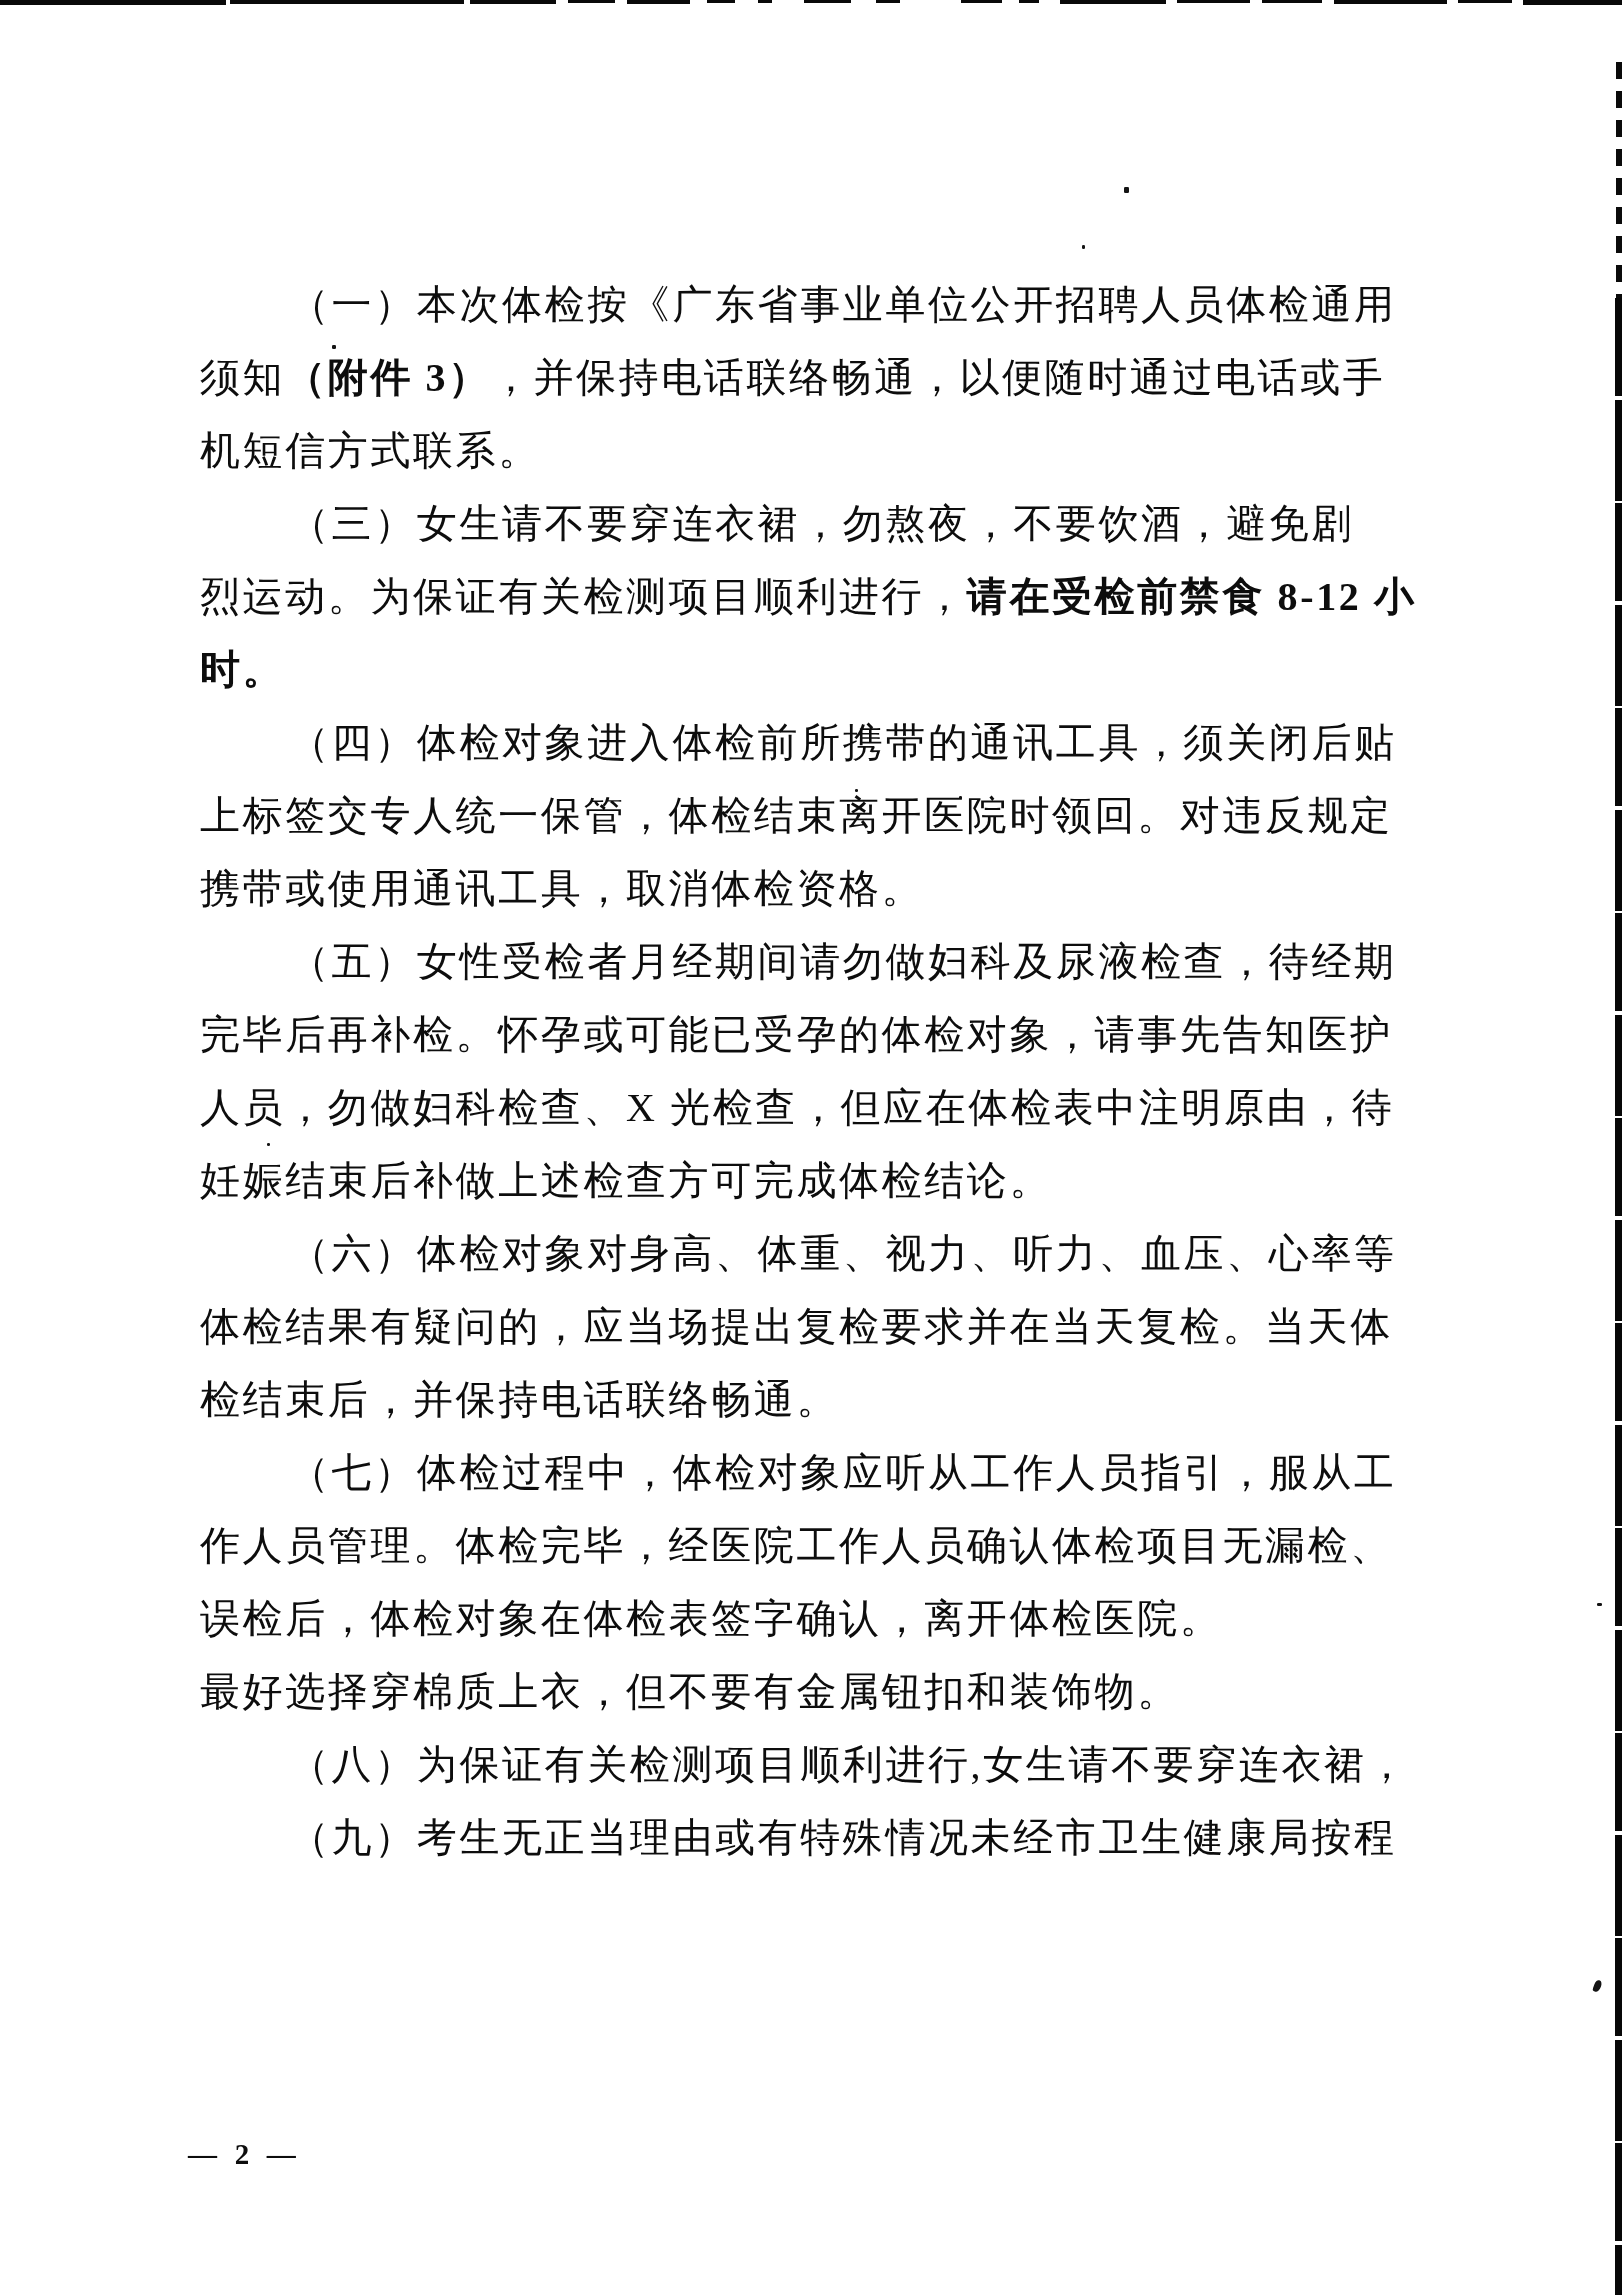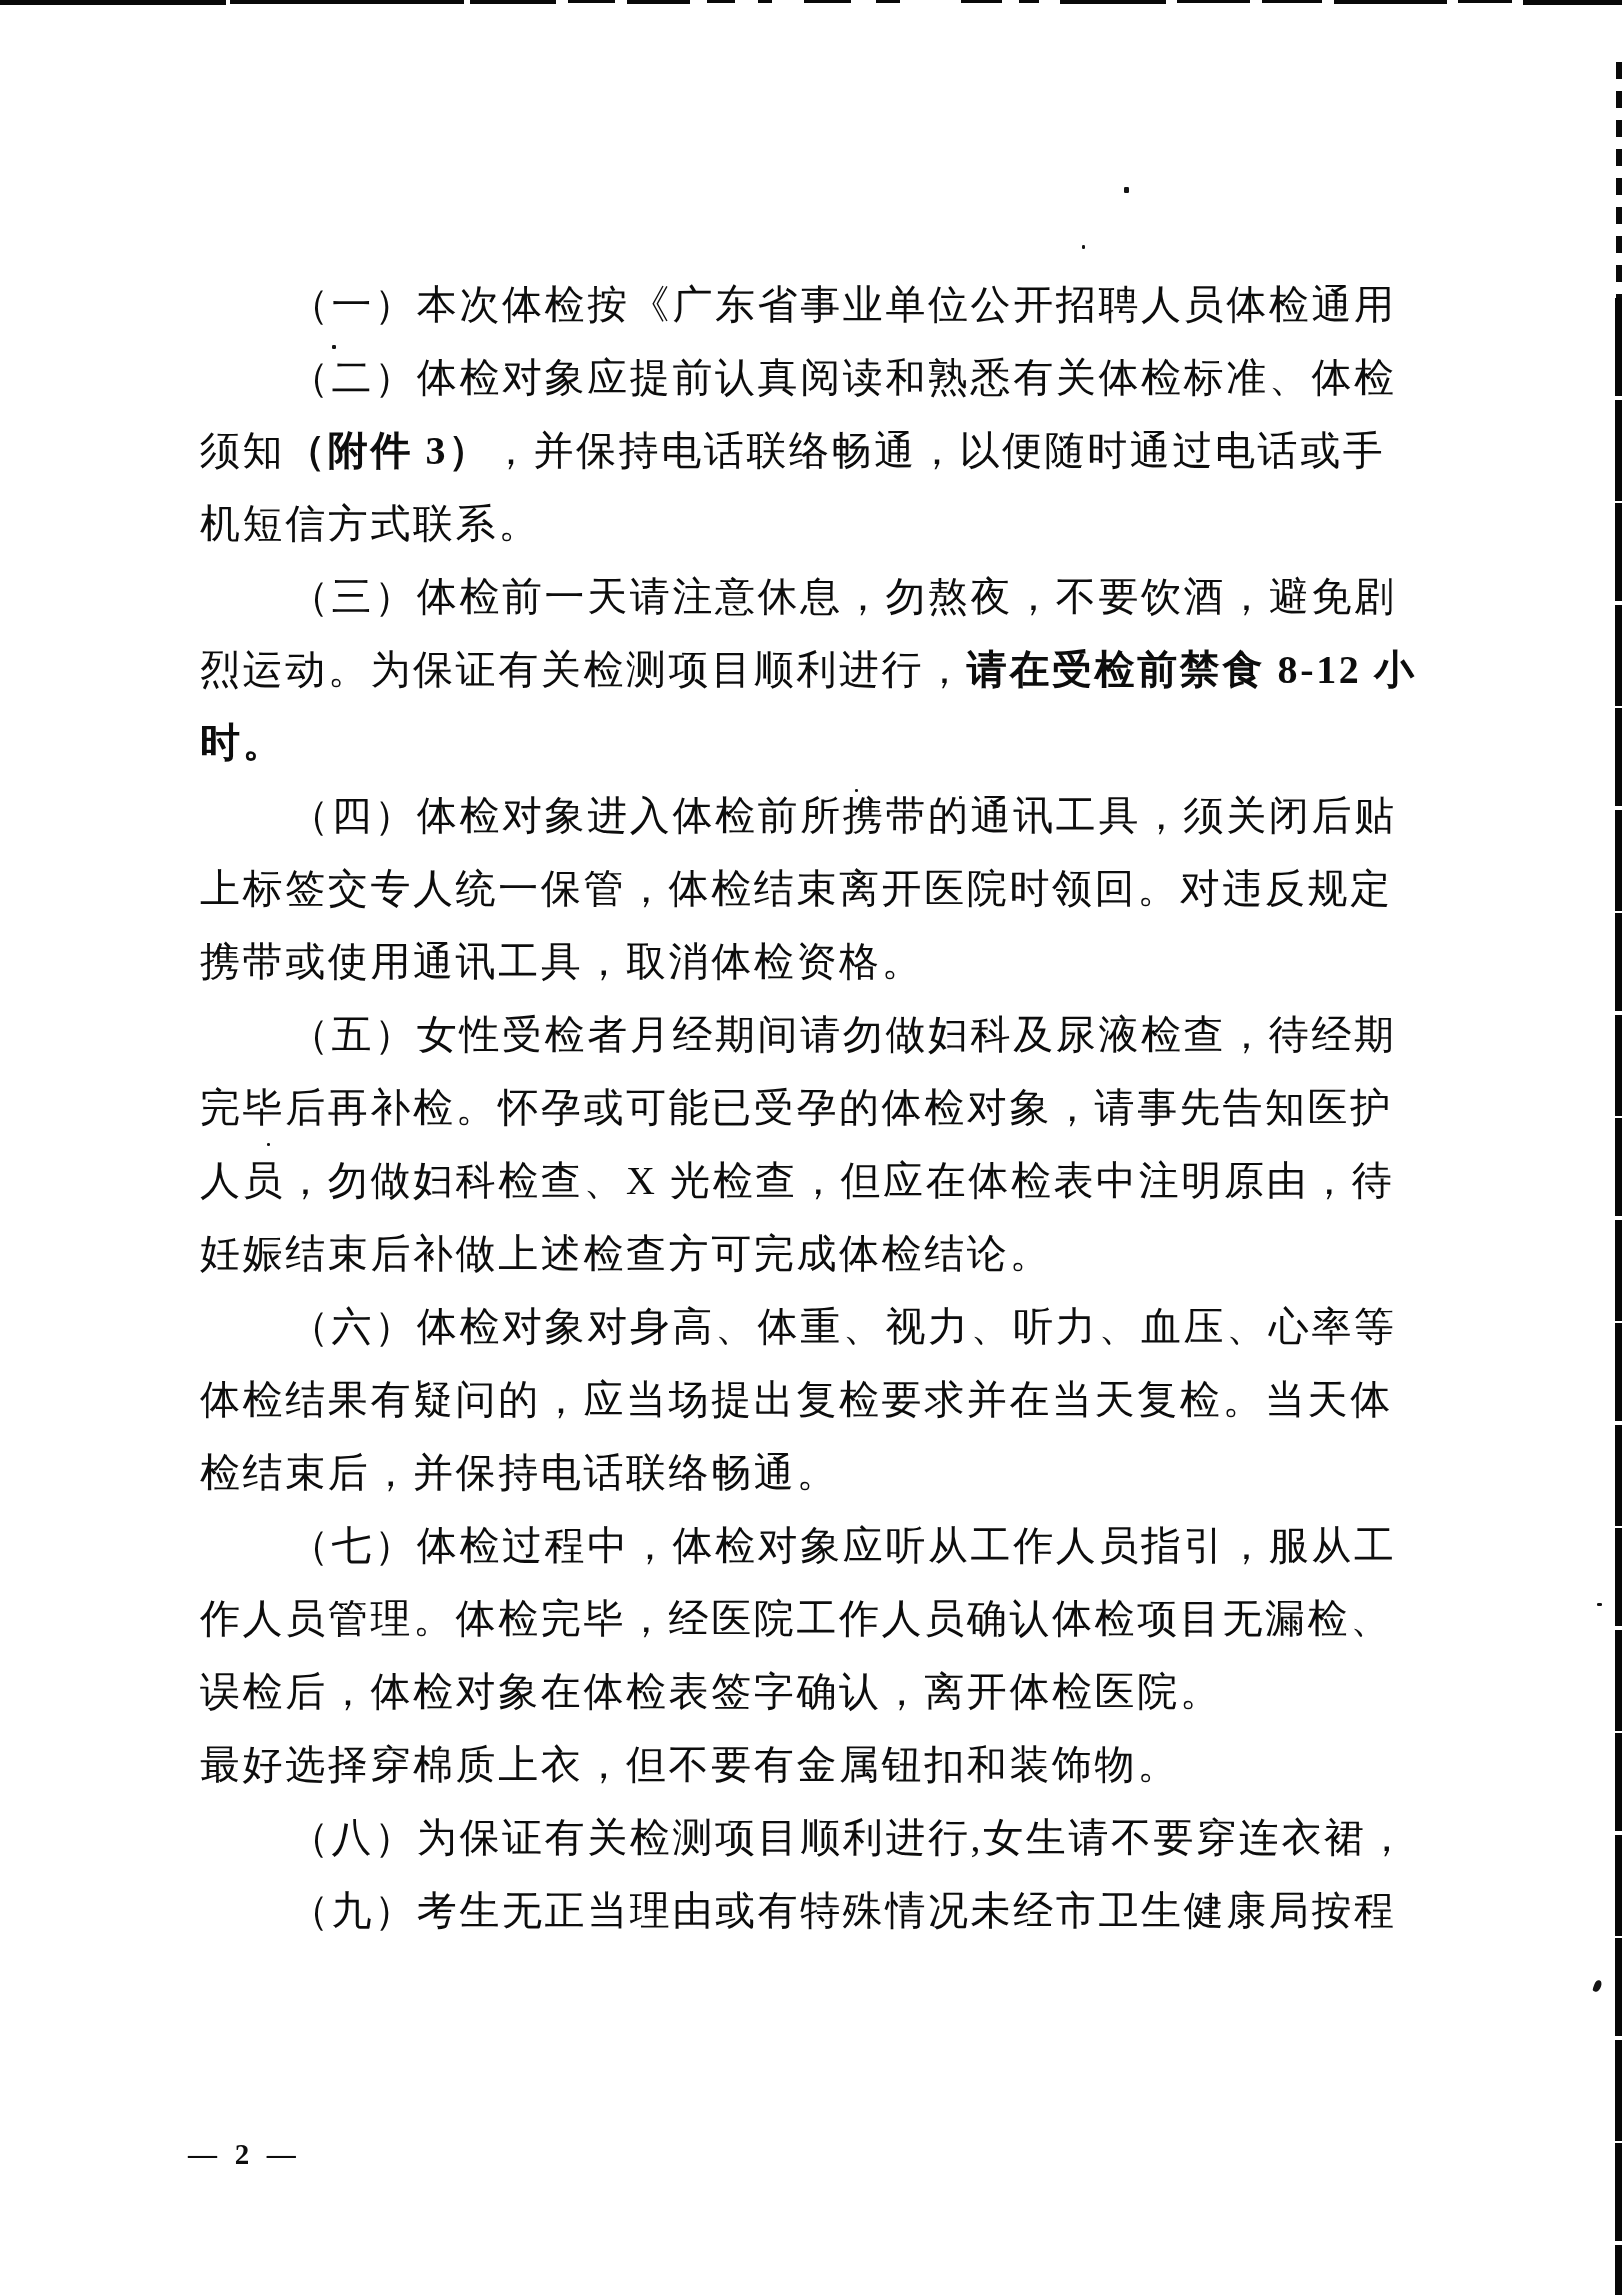--- a/index.html
+++ b/index.html
@@ -99,24 +99,23 @@
   <div class="speck" style="left:1082px; top:245px; width:3.3px; height:3.9px;"></div>
   <div class="speck" style="left:332px;  top:345px; width:3.9px; height:3.9px;"></div>
   <div class="speck" style="left:267px;  top:1143px;width:3.3px; height:3.3px;"></div>
   <div class="speck" style="left:855px; top:789px;width:3.3px; height:3.3px;"></div>
   <div class="speck" style="left:959px; top:796px;width:3.3px; height:3.3px;"></div>
   <div class="speck" style="left:1597px; top:1603px;width:5.2px; height:3.3px;"></div>
   <div class="speck comma" style="left:1594px; top:1980px;width:6.5px;height:11.8px;"></div>
 
   <main class="textblock" id="textblock">
       <div class="line indent"><span class="run">（一）本次体检按《广东省事业单位公开招聘人员体检通用</span></div>
-      <div class="line indent"><span class="run">（二）体检对象应提前认真阅读和熟悉有关体检标准、体检</span></div>
       <div class="line"><span class="run">须知</span><span class="run bold">（附件 3）</span><span class="run">，并保持电话联络畅通，以便随时通过电话或手</span></div>
       <div class="line"><span class="run">机短信方式联系。</span></div>
-      <div class="line indent"><span class="run">（三）体检前一天请注意休息，勿熬夜，不要饮酒，避免剧</span></div>
+      <div class="line indent"><span class="run">（三）女生请不要穿连衣裙，勿熬夜，不要饮酒，避免剧</span></div>
       <div class="line"><span class="run">烈运动。为保证有关检测项目顺利进行，</span><span class="run bold">请在受检前禁食 8-12 小</span></div>
       <div class="line"><span class="run bold">时。</span></div>
       <div class="line indent"><span class="run">（四）体检对象进入体检前所携带的通讯工具，须关闭后贴</span></div>
       <div class="line"><span class="run">上标签交专人统一保管，体检结束离开医院时领回。对违反规定</span></div>
       <div class="line"><span class="run">携带或使用通讯工具，取消体检资格。</span></div>
       <div class="line indent"><span class="run">（五）女性受检者月经期间请勿做妇科及尿液检查，待经期</span></div>
       <div class="line"><span class="run">完毕后再补检。怀孕或可能已受孕的体检对象，请事先告知医护</span></div>
       <div class="line"><span class="run">人员，勿做妇科检查、X 光检查，但应在体检表中注明原由，待</span></div>
       <div class="line"><span class="run">妊娠结束后补做上述检查方可完成体检结论。</span></div>
       <div class="line indent"><span class="run">（六）体检对象对身高、体重、视力、听力、血压、心率等</span></div>

